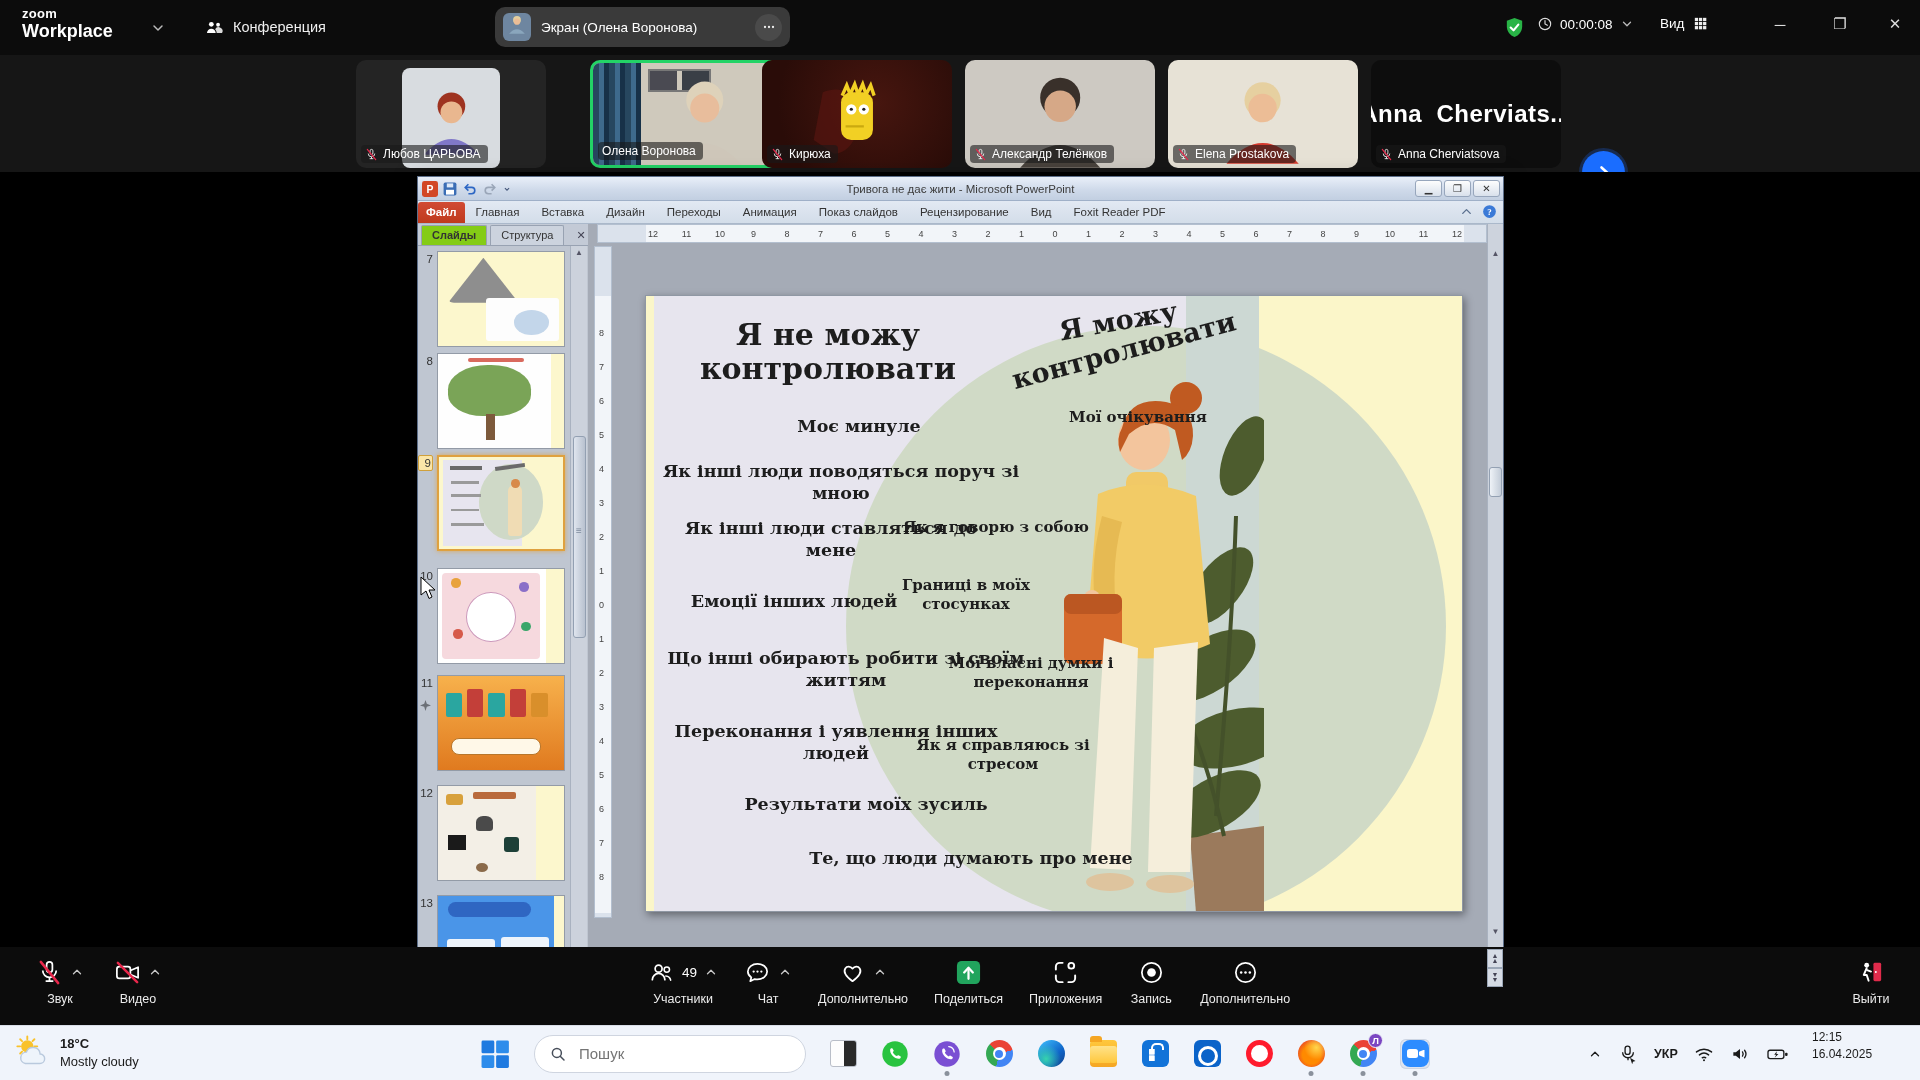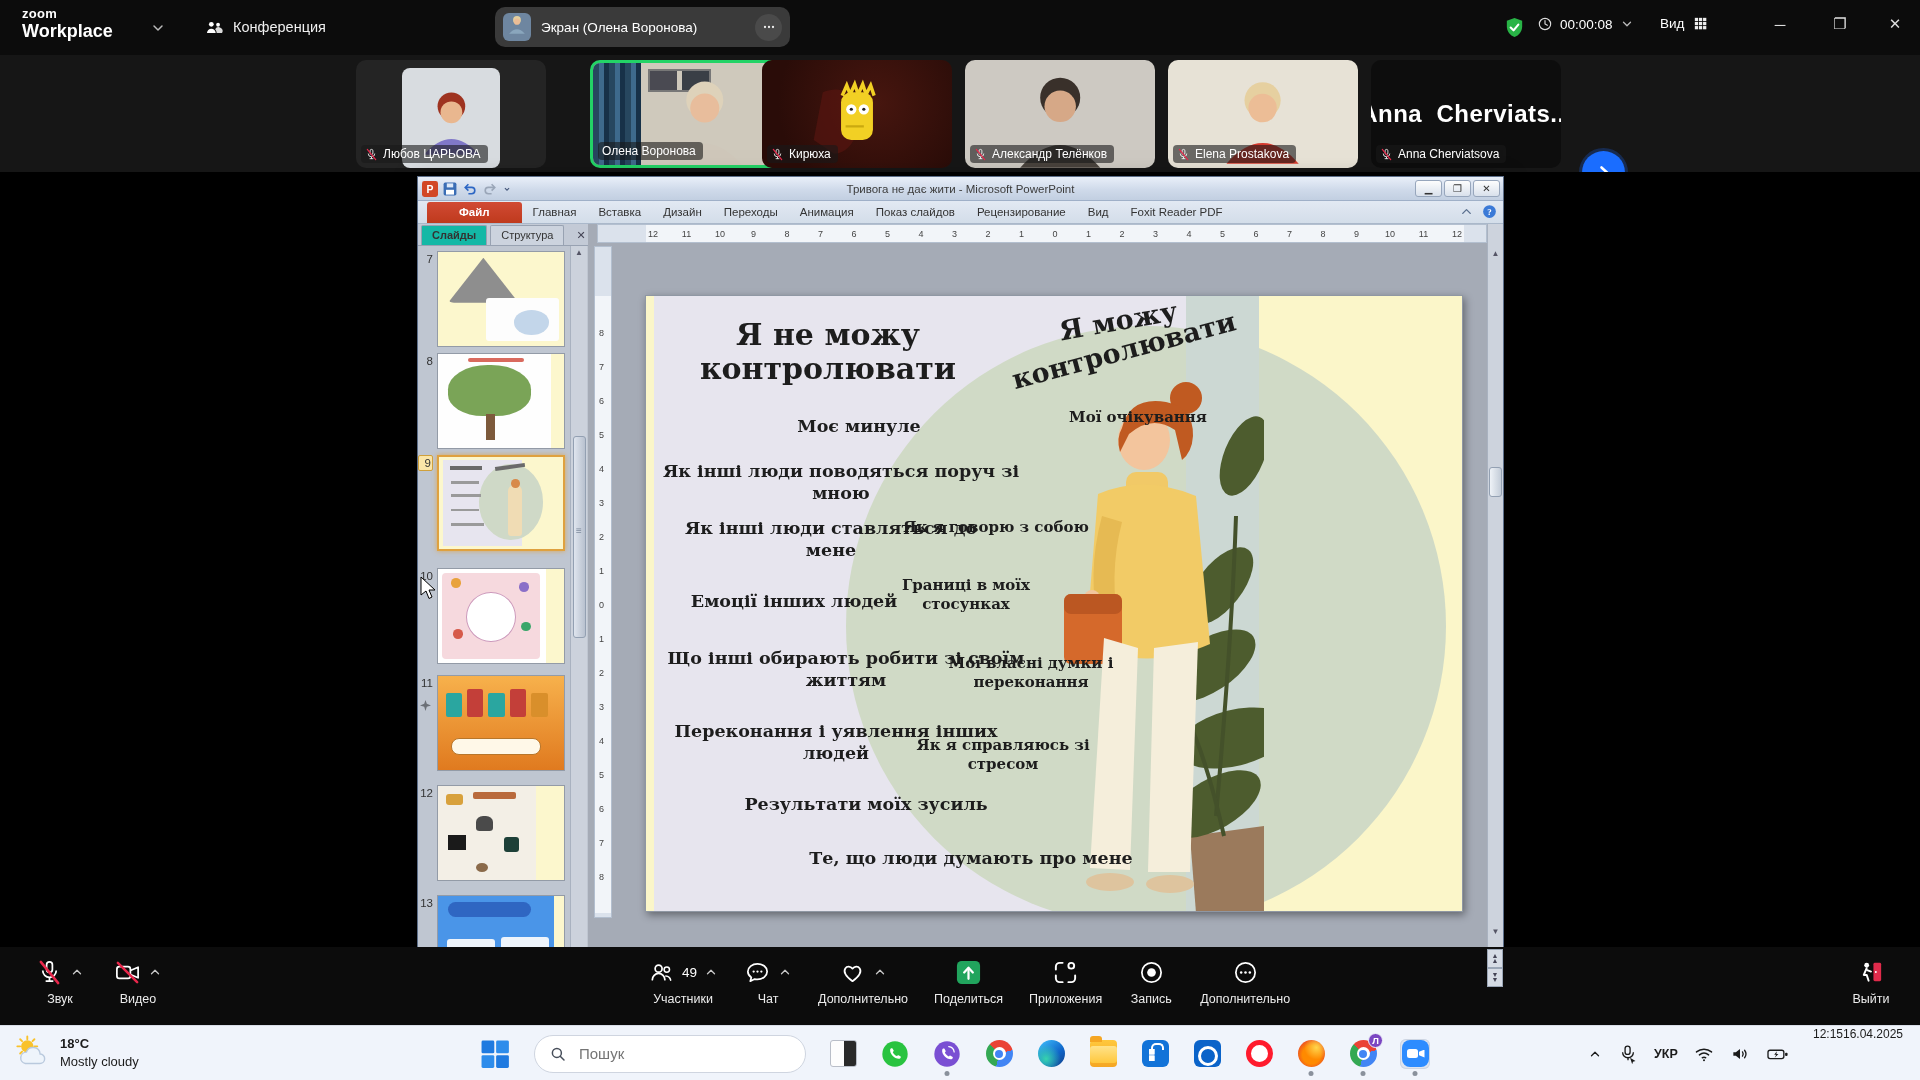--- a/index.html
+++ b/index.html
@@ -74,30 +74,30 @@
   #qat{display:flex;align-items:center;gap:4px;padding-left:4px;}
   #qat .icon-slot{width:16px;height:16px;}
   #ppt-title .t-text{position:absolute;left:0;right:0;text-align:center;font-size:11.5px;color:#3c3c3c;}
   #ppt-ctrl{position:absolute;right:3px;top:3px;display:flex;gap:2px;}
   #ppt-ctrl .pbtn{width:27px;height:17px;background:linear-gradient(#fdfdfd,#d9e1ec);border:1px solid #97a6bc;
        border-radius:3px;font-size:10px;color:#333;display:flex;align-items:center;justify-content:center;}
   #ppt-menu{position:absolute;left:0;top:24px;width:100%;height:23px;
        background:linear-gradient(#e2e9f3,#d3dde9);border-bottom:1px solid #aab8ca;display:flex;align-items:flex-end;}
   #ppt-menu .mtab{font-size:11.5px;color:#333;padding:4px 11px 5px;}
   #ppt-menu .mtab.file{background:linear-gradient(#d14a34,var(--office-red));color:#fff;border-radius:3px 3px 0 0;
-       padding:4px 32px 5px;margin-left:9px;font-weight:bold;}
+       padding:4px 8px 5px;margin-left:0;font-weight:bold;}
   #menu-right{position:absolute;right:6px;top:27px;display:flex;gap:8px;align-items:center;}
   #menu-right .icon-slot{width:15px;height:15px;color:#5a6f8e;}
 
   
   #panel-tabs{position:absolute;left:0;top:47px;width:170px;height:22px;background:#c3cad6;
        display:flex;align-items:flex-end;border-bottom:1px solid #98a2b2;}
   .ptab{font-size:11px;color:#333;padding:3px 10px 4px;border:1px solid #98a2b2;border-bottom:none;
        background:#ccd3de;border-radius:2px 2px 0 0;margin-left:3px;}
-  .ptab.active{background:#14b8a6;font-weight:bold;}
+  .ptab.active{background:#84cc16;font-weight:bold;}
   #ptab-close{margin-left:12px;font-size:11px;color:#445;padding-bottom:3px;}
   #thumbs{position:absolute;left:0;top:69px;width:170px;height:701px;background:#bfc6d1;overflow:hidden;}
   .thumb-row{position:absolute;left:0;width:150px;}
   .t-num{position:absolute;left:0px;top:2px;width:15px;text-align:right;font-size:11.5px;color:#333;}
   .t-num.sel{background:#fbe6a8;border:1px solid #cfa03c;border-radius:2px;top:0;padding:1px 1px;}
   .t-star{position:absolute;left:2px;top:22px;width:11px;height:11px;color:#555;}
   .t-box{position:absolute;left:19px;top:0;width:128px;height:96px;background:#fff;border:1px solid #939ba7;overflow:hidden;}
   .t-box.sel{border:2px solid var(--sel-orange);box-shadow:0 0 5px rgba(222,158,60,.8);}
   #panel-scroll{position:absolute;left:152px;top:69px;width:17px;height:701px;background:#ccd2dc;border-left:1px solid #a9b2c0;}
   #panel-scroll .arr{position:absolute;left:1px;width:14px;height:13px;color:#556;font-size:8px;display:flex;align-items:center;justify-content:center;}
@@ -196,22 +196,22 @@
   .folder-q::after{content:"";position:absolute;left:0;top:6px;width:27px;height:17px;background:linear-gradient(#ffe28a,#ffc83d);border-radius:3px;}
   .zoomapp-q{background:#2d8cff;border-radius:8px;}
   .zoomapp-q::before{content:"";position:absolute;left:5px;top:9px;width:11px;height:9px;background:#fff;border-radius:2.5px;}
   .zoomapp-q::after{content:"";position:absolute;left:17px;top:9.5px;width:6px;height:8px;background:#fff;
        clip-path:polygon(0 30%,100% 0,100% 100%,0 70%);}
   .badge{position:absolute;right:-5px;top:-6px;width:15px;height:15px;border-radius:50%;background:#7b46c2;color:#fff;
        font-size:9.5px;font-weight:bold;display:flex;align-items:center;justify-content:center;border:1.5px solid #eef2f9;}
   #tray{left:1588px;top:0;height:55px;display:flex;align-items:center;gap:16px;}
   #tray .icon-slot{width:20px;height:20px;color:#1b1b1b;}
   #tray .lang{font-size:12.5px;font-weight:bold;}
-  #clock{left:1812px;top:0;height:39px;width:92px;display:flex;flex-direction:row;justify-content:center;
-       text-align:right;font-size:12px;line-height:1.35;}
+  #clock{left:1812px;top:0;height:39px;width:92px;display:flex;flex-direction:column;justify-content:center;
+       font-size:12px;line-height:1.35;}
 
   
   #cursor{left:420px;top:576px;width:17px;height:24px;z-index:50;}
 </style>
 </head>
 <body>
 
 <div id="stage">
 
   <div id="topbar" class="abs">

